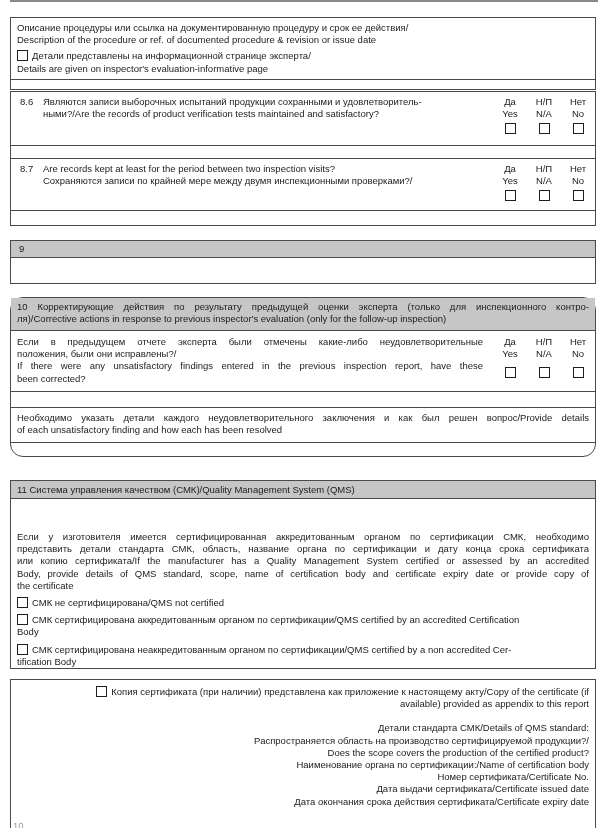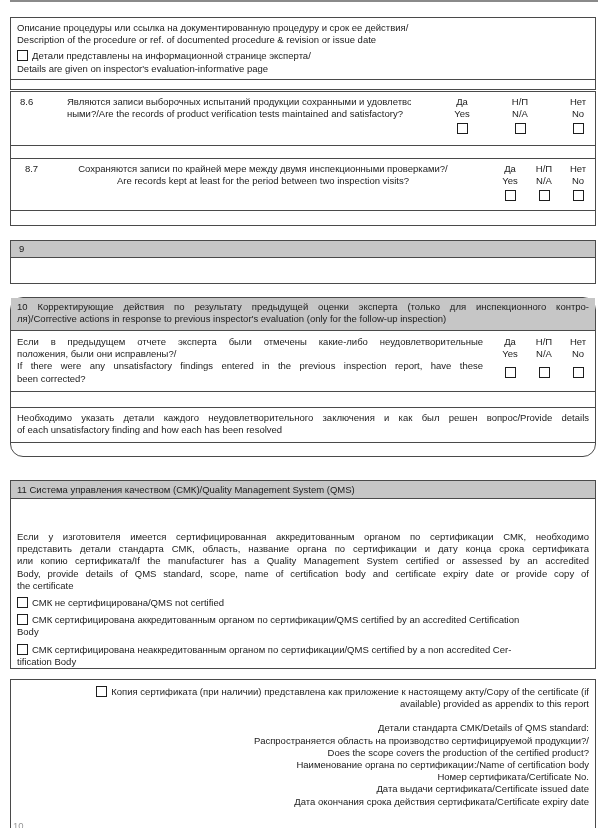--- a/index.html
+++ b/index.html
@@ -44,21 +44,21 @@
     <div class="l">Description of the procedure or ref. of documented procedure &amp; revision or issue date</div>
     <div class="l" style="margin-top:4px;">
       <span class="cb"></span><span>Детали представлены на информационной странице эксперта/</span>
     </div>
     <div class="l">Details are given on inspector's evaluation-informative page</div>
   </div>
   <div class="row" style="height:9px;"></div>
 </div>
 
 <div class="tbl" style="top:91px;">
-  <div class="row qrow" style="height:54px;gap:24px;">
+  <div class="row qrow" style="height:54px;">
     <div class="qnum">8.6</div>
     <div class="qtext">
       <div class="l">Являются записи выборочных испытаний продукции сохранными и удовлетворитель-</div>
       <div class="l">ными?/Are the records of product verification tests maintained and satisfactory?</div>
     </div>
     <div class="acol">
       <span>Да</span>
       <span>Yes</span>
       <span class="cb"></span>
     </div>
@@ -67,25 +67,25 @@
       <span>N/A</span>
       <span class="cb"></span>
     </div>
     <div class="acol">
       <span>Нет</span>
       <span>No</span>
       <span class="cb"></span>
     </div>
   </div>
   <div class="row" style="height:13px;"></div>
-  <div class="row qrow" style="height:52px;text-align:center;">
+  <div class="row qrow" style="height:52px;">
     <div class="qnum">8.7</div>
     <div class="qtext">
+      <div class="l">Are records kept at least for the period between two inspection visits?</div>
       <div class="l">Сохраняются записи по крайней мере между двумя инспекционными проверками?/</div>
-      <div class="l">Are records kept at least for the period between two inspection visits?</div>
     </div>
     <div class="acol">
       <span>Да</span>
       <span>Yes</span>
       <span class="cb"></span>
     </div>
     <div class="acol">
       <span>Н/П</span>
       <span>N/A</span>
       <span class="cb"></span>

